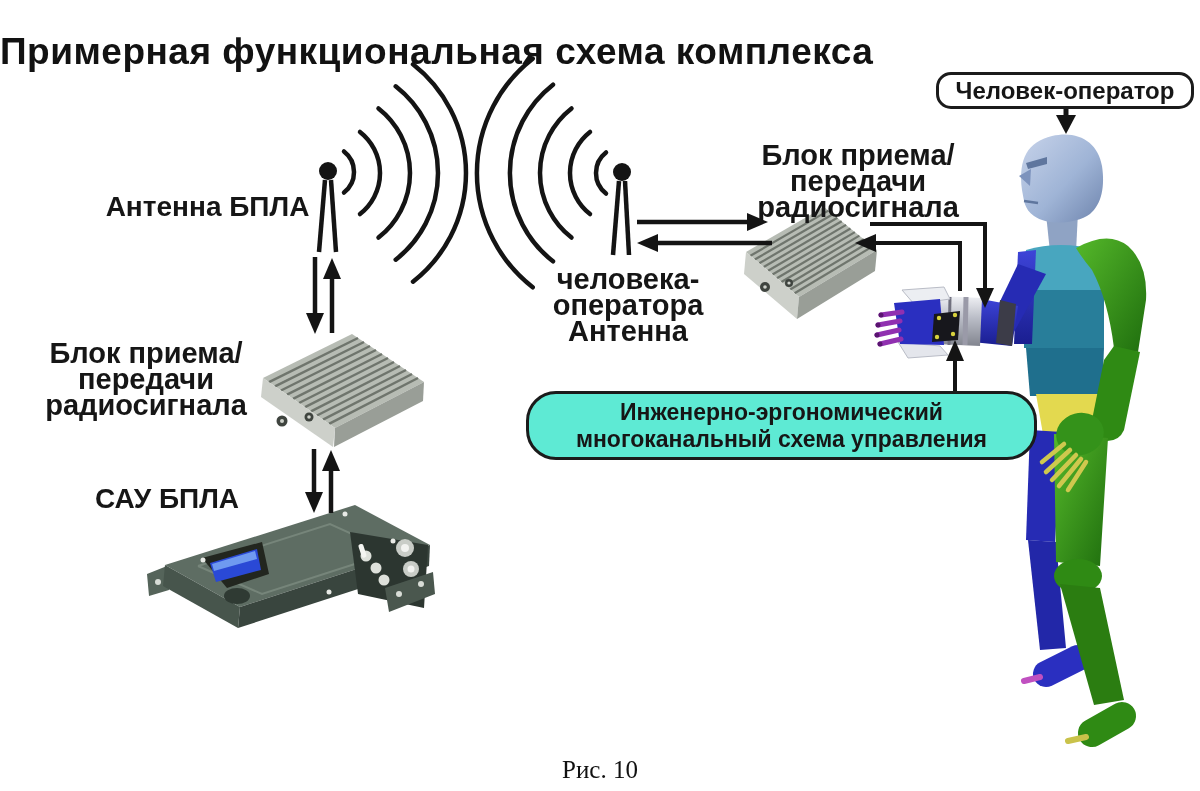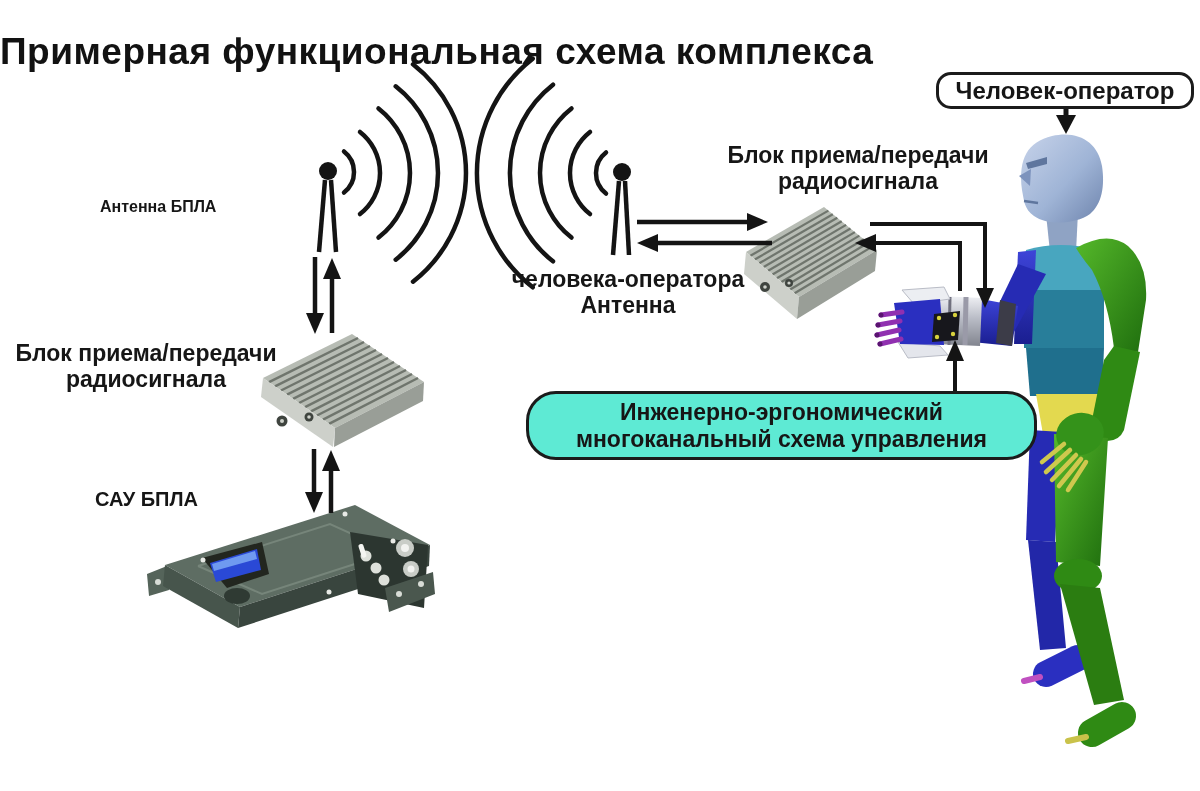--- a/index.html
+++ b/index.html
@@ -1,20 +1,20 @@
 <!DOCTYPE html>
 <html><head>
 <meta charset="utf-8">
 <style>
   html,body{margin:0;padding:0;background:#ffffff;}
   body{width:1200px;height:791px;position:relative;overflow:hidden;
        font-family:"Liberation Sans", sans-serif;color:#161616;}
   #stage{position:absolute;inset:0;width:1200px;height:791px;}
   svg#diagram{position:absolute;left:0;top:0;}
-  .label{position:absolute;font-weight:bold;color:#161616;line-height:26px;font-size:23px;}
+  .label{position:absolute;font-weight:bold;color:#161616;line-height:26px;font-size:29px;}
   .label .ln{display:block;}
   .center{text-align:center;}
   #title{position:absolute;left:0;top:7px;width:1200px;
          font-size:37px;font-weight:bold;letter-spacing:0.5px;color:#121212;margin-top:24px;}
   #caption{position:absolute;left:0;top:756px;width:1200px;text-align:center;
            font-family:"Liberation Serif", serif;font-size:25px;color:#111;}
   .rbox{position:absolute;border:3.5px solid #1b1b1b;display:flex;flex-direction:column;
         justify-content:center;align-items:center;font-weight:bold;box-sizing:border-box;}
   #operator-box{left:936px;top:72px;width:258px;height:37px;border-radius:15px;
                 background:#ffffff;font-size:24px;}
@@ -259,41 +259,42 @@
         <polygon points="946,361 964,361 955,340" stroke="none"></polygon>
   </g>
   <g stroke="#141414" fill="#141414" stroke-width="5">
     <line x1="1066" y1="108" x2="1066" y2="117"></line>
         <polygon points="1056,115 1076,115 1066,134" stroke="none"></polygon>
   </g>
 </svg>
 
   <div id="title">Примерная функциональная схема комплекса</div>
 
-  <div class="label" style="left:100px;top:194px;width:215px;text-align:left;font-size:16px;">Антенна БПЛА</div>
+  <div class="label" style="left:100px;top:194px;width:215px;text-align:center;font-size:28px;">Антенна БПЛА</div>
 
   <div class="label center" style="left:0px;top:340px;width:292px;">
     <span class="ln">Блок приема/передачи</span>
     <span class="ln">радиосигнала</span>
   </div>
 
-  <div class="label" style="left:95px;top:486px;font-size:20px;">САУ БПЛА</div>
+  <div class="label" style="left:95px;top:486px;font-size:28px;">САУ БПЛА</div>
 
   <div class="label center" style="left:502px;top:266px;width:252px;">
     <span class="ln">человека-оператора</span>
     <span class="ln">Антенна</span>
   </div>
 
   <div class="label center" style="left:702px;top:142px;width:312px;">
     <span class="ln">Блок приема/передачи</span>
     <span class="ln">радиосигнала</span>
   </div>
 
   <div class="rbox" id="operator-box">
     <span>Человек-оператор</span>
   </div>
 
   <div class="rbox" id="control-box">
     <span>Инженерно-эргономический</span>
     <span>многоканальный схема управления</span>
   </div>
 
+  <div id="caption">Рис. 10</div>
 </div>
 
 </body></html>

